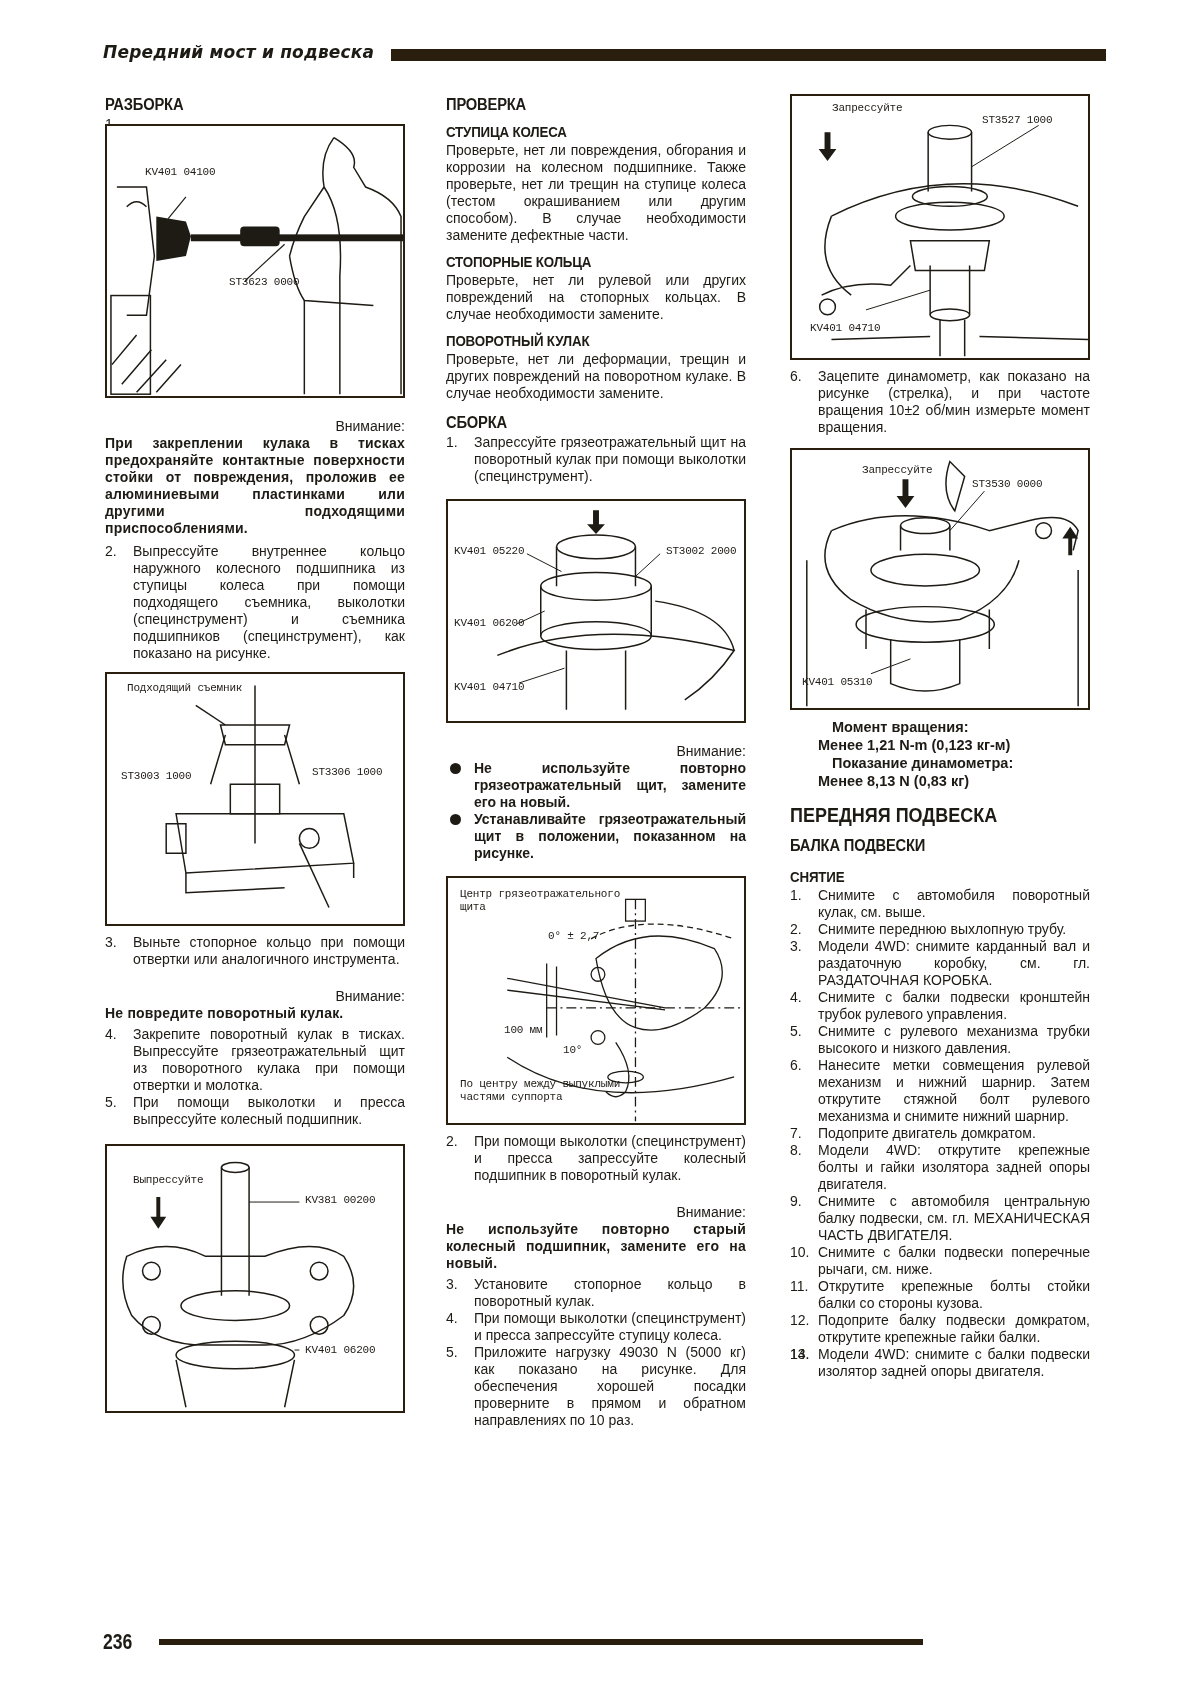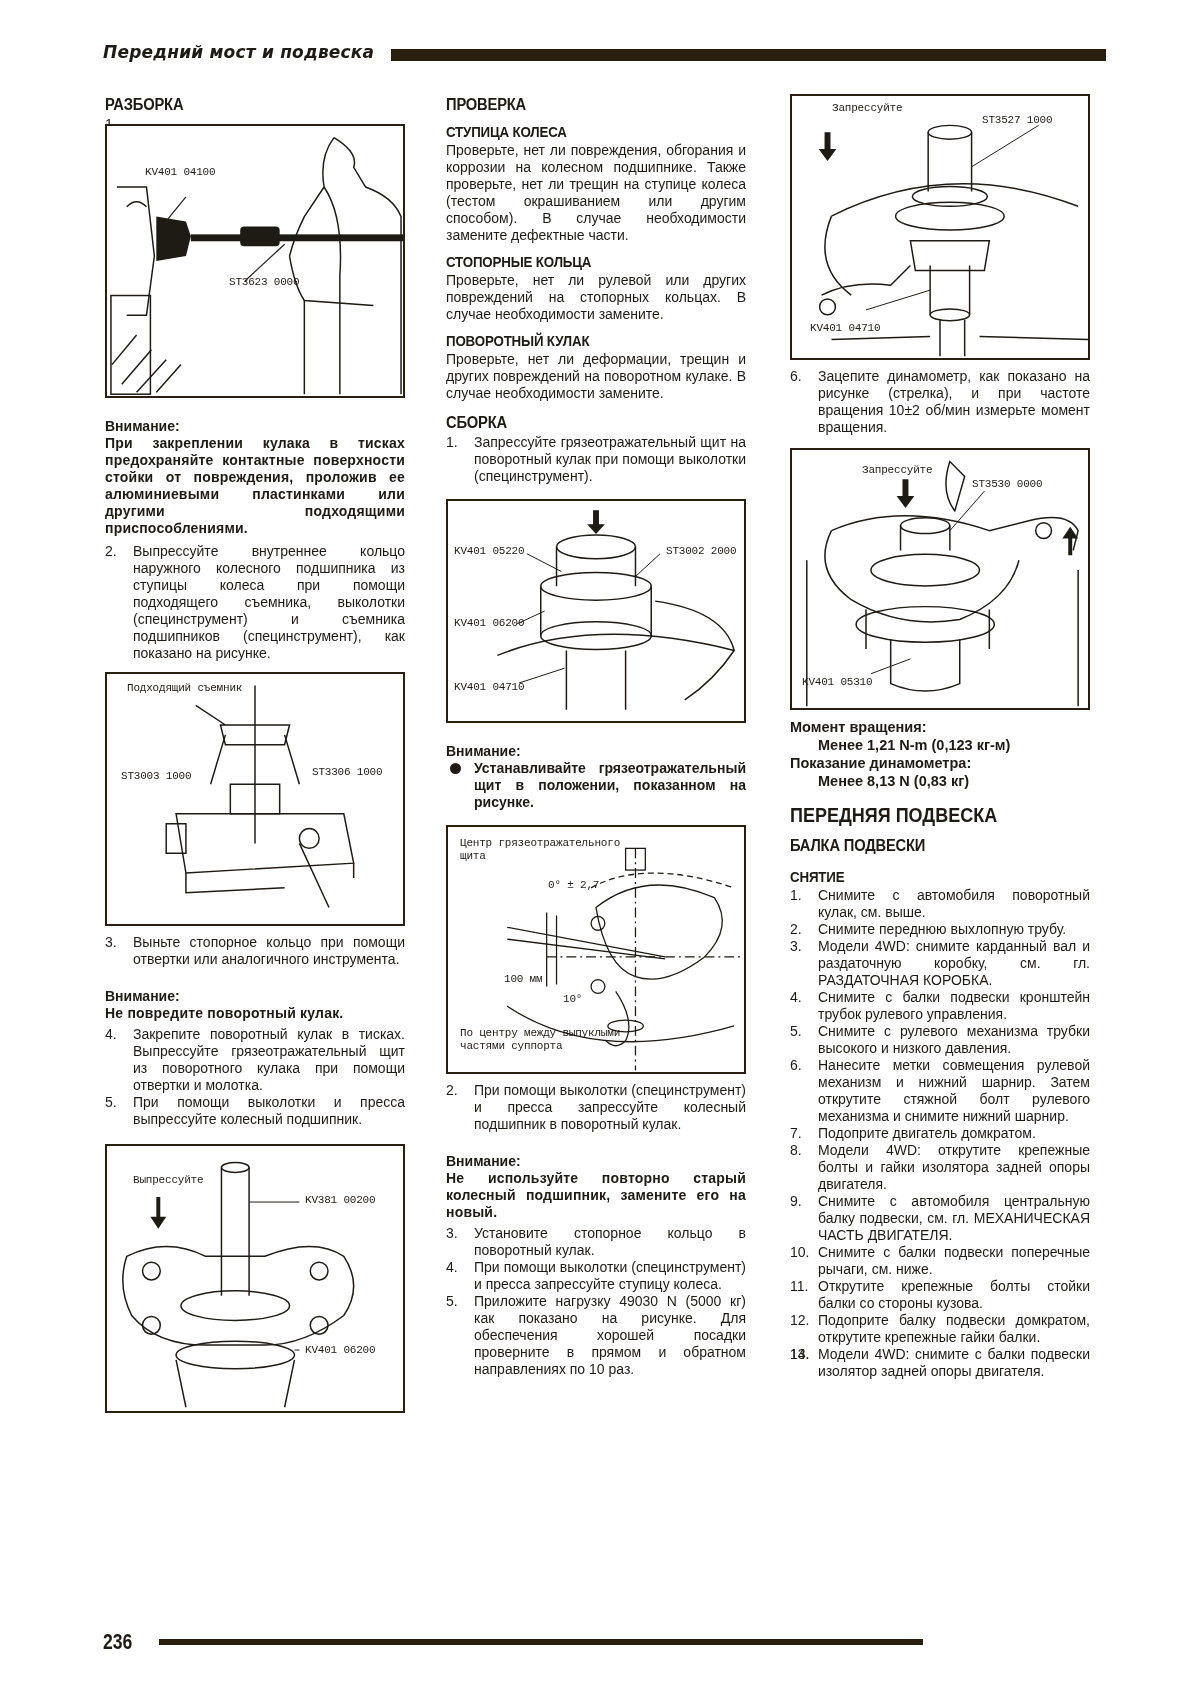--- a/index.html
+++ b/index.html
@@ -12,28 +12,28 @@
   .col1 { left:105px; width:300px; }
   .col2 { left:446px; width:300px; }
   .col3 { left:790px; width:300px; }
   h2 { font-family:"Liberation Sans", sans-serif; font-weight:bold; font-size:16px; margin:0 0 2px 0; transform:scaleX(0.92); transform-origin:left; letter-spacing:-0.2px; }
   h3 { font-family:"Liberation Sans", sans-serif; font-weight:bold; font-size:14.5px; margin:10px 0 2px 0; transform:scaleX(0.92); transform-origin:left; letter-spacing:-0.2px; }
   h1big { display:block; font-weight:bold; font-size:20px; margin:14px 0 10px 0; transform:scaleX(0.9); transform-origin:left; }
   p { margin:0; font-size:14px; line-height:17px; text-align:justify; }
   ol { margin:0; padding:0; list-style:none; }
   li { position:relative; padding-left:28px; font-size:14px; line-height:17px; text-align:justify; }
   li .num { position:absolute; left:0; top:0; }
-  .warn-title { font-weight:bold; font-size:14px; line-height:17px; margin-top:20px; }
+  .warn-title { font-weight:normal; font-size:14px; line-height:17px; margin-top:20px;text-align:right; }
   .warn-text { font-weight:bold; font-size:14px; line-height:17px; text-align:justify; letter-spacing:0.2px; }
   .bullet { position:relative; padding-left:28px; font-weight:bold; font-size:14px; line-height:17px; text-align:justify; }
   .bullet::before { content:""; position:absolute; left:4px; top:3px; width:11px; height:11px; border-radius:50%; background:#1e1a14; }
   .fig { position:relative; border:2px solid #2a1e0e; margin:10px 0 8px 0; background:#fff; }
   .fig svg { display:block; width:100%; height:100%; }
   .lbl { position:absolute; font-size:11px; white-space:nowrap; letter-spacing:-0.2px;font-family:Liberation Mono, monospace; }
-  .spec { font-weight:bold; font-size:14.5px; line-height:18px; }
+  .spec { font-weight:bold; font-size:14.5px; line-height:18px;margin-left:42px; }
   .spec-val { font-weight:bold; font-size:14.5px; line-height:18px; padding-left:28px; }
   .footer { position:absolute; left:103px; top:1631px; width:820px; height:22px; }
   .page-num { position:absolute; left:0; top:-2px; font-weight:bold; font-size:22px; transform:scaleX(0.8); transform-origin:left; }
   .footer-bar { position:absolute; left:56px; top:8px; right:0; height:6px; background:#2a1e0e; }
 </style>
 </head>
 <body>
 
 <div class="header">
   <span class="header-title">Передний мост и подвеска</span>
@@ -160,20 +160,21 @@
       <path d="M147 8 L147 22 L141 22 L150 32 L159 22 L153 22 L153 8 Z" fill="#1e1a14"></path>
       <path d="M80 52 L115 70 M215 52 L190 75 M70 123 L98 110 M72 183 L118 168" stroke="#1e1a14" stroke-width="1"></path>
     </svg>
     <span class="lbl" style="left:6px;top:44px">KV401 05220</span>
     <span class="lbl" style="left:218px;top:44px">ST3002 2000</span>
     <span class="lbl" style="left:6px;top:116px">KV401 06200</span>
     <span class="lbl" style="left:6px;top:180px">KV401 04710</span>
   </div>
 
   <div class="warn-title">Внимание:</div>
+  <div class="bullet">Не используйте повторно грязеотражательный щит, замените его на новый.</div>
   <div class="bullet">Устанавливайте грязеотражательный щит в положении, показанном на рисунке.</div>
 
   <div class="fig" style="height:245px;margin-top:14px">
     <svg viewBox="0 0 300 245">
       <g fill="none" stroke="#1e1a14" stroke-width="1.3">
         <rect x="180" y="20" width="20" height="22"></rect>
         <path d="M145 60 Q200 30 290 60" stroke-dasharray="6 4"></path>
         <path d="M150 80 Q200 40 270 70 Q290 100 260 130 Q220 160 190 150 Q160 140 150 80 Z"></path>
         <circle cx="152" cy="96" r="7"></circle>
           <circle cx="152" cy="160" r="7"></circle>

